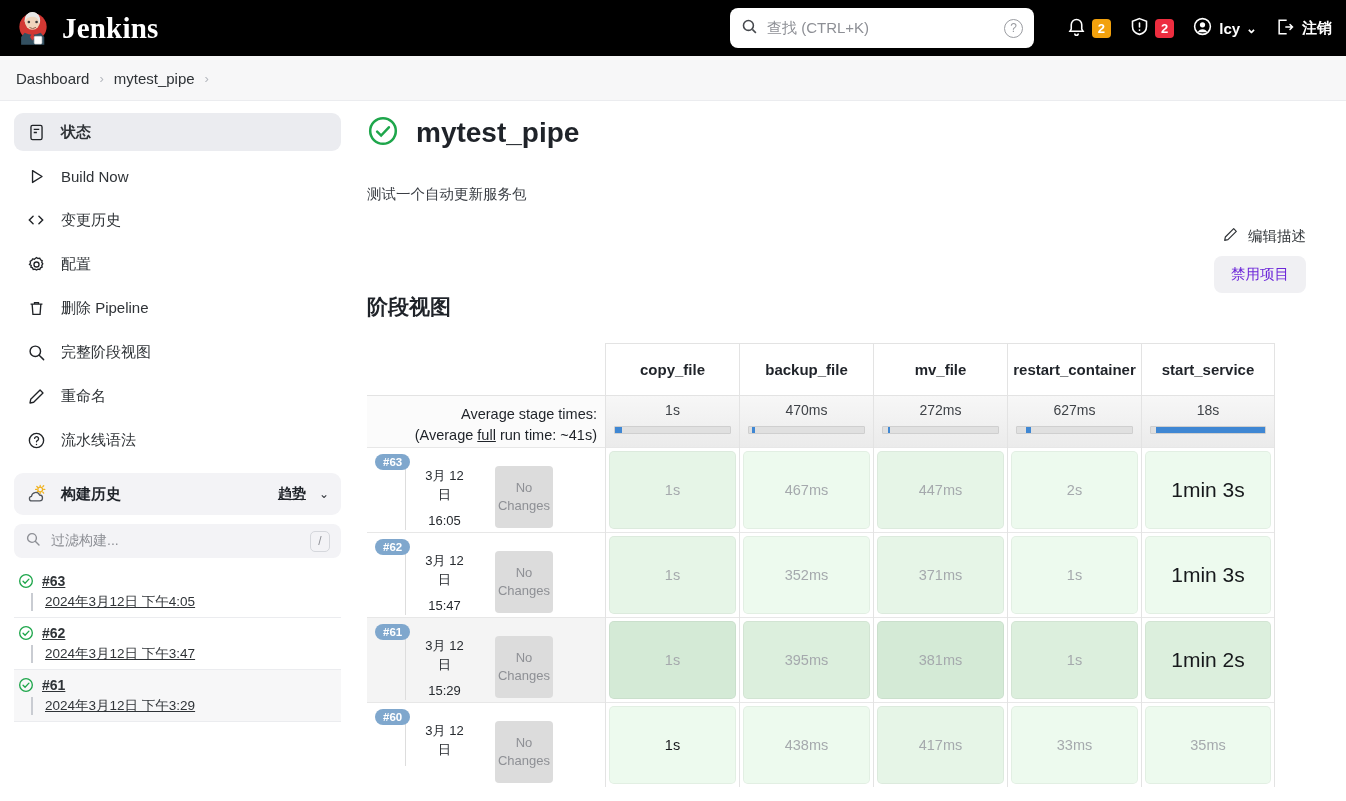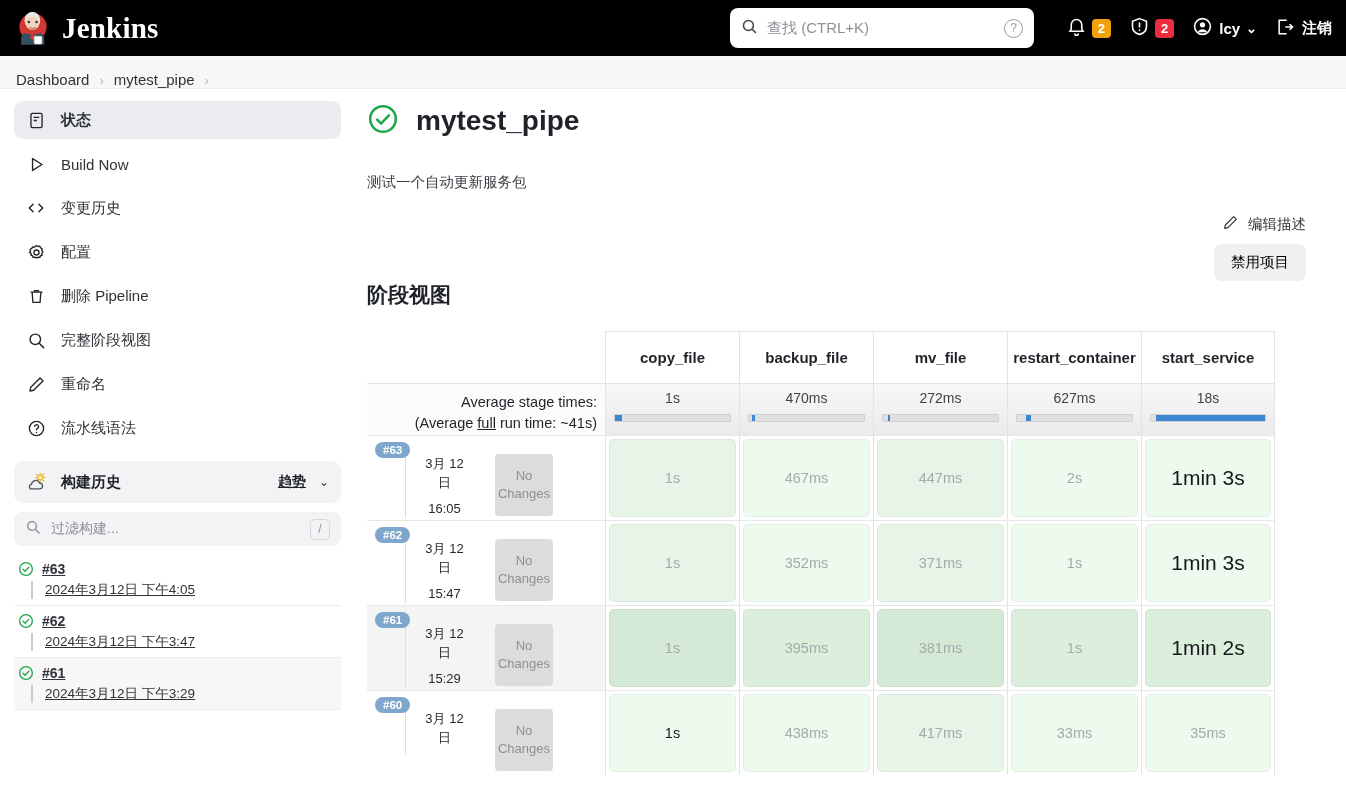--- a/index.html
+++ b/index.html
@@ -42,22 +42,22 @@
   .icon-badge { display: flex; align-items: center; gap: 5px; }
   .badge {
     color: #fff; font-size: 13px; font-weight: 700; border-radius: 4px;
     padding: 1px 6px; min-width: 19px; text-align: center; line-height: 17px;
   }
   .user-menu { display: flex; align-items: center; gap: 6px; color: #fff; font-size: 15px; font-weight: 700; }
   .logout { display: flex; align-items: center; gap: 7px; color: #fff; font-size: 15px; font-weight: 700; }
 
   
   .breadcrumbbar {
-    height: 33px; background: #f7f7f8; border-bottom: 1px solid #ebecef;
-    display: flex; align-items: flex-end; padding: 0 16px; gap: 10px;
+    height: 45px; background: #f7f7f8; border-bottom: 1px solid #ebecef;
+    display: flex; align-items: center; padding: 0 16px; gap: 10px;
   }
   .crumb { font-size: 15px; color: #2f3337; }
   .crumb-sep { color: #b6b9bf; font-size: 13px; }
 
   
   .layout { display: flex; height: calc(801px - 56px - 46px); }
 
   
   .sidebar { width: 355px; flex: 0 0 355px; padding: 12px 14px 0 14px; }
   .side-item {
@@ -100,21 +100,21 @@
   
   .main { flex: 1; padding: 14px 40px 0 12px; overflow: hidden; }
   .page-title-row { display: flex; align-items: center; gap: 17px; }
   .page-title { font-size: 28px; font-weight: 700; }
   .page-desc { font-size: 14.5px; color: #3a3e44; margin-top: 34px; }
 
   .actions { margin-top: 22px; display: flex; flex-direction: column; align-items: flex-end; gap: 10px; }
   .edit-desc { display: flex; align-items: center; gap: 9px; font-size: 14.5px; color: #2f3337; }
   .disable-btn {
     background: #f0f0f3; border-radius: 8px; padding: 9px 17px;
-    font-size: 14.5px; color: #000000; border: none;
+    font-size: 14.5px; color: #6d28d9; border: none;
     font-family: "Liberation Sans", sans-serif;
   }
 
   .stage-heading { font-size: 21px; font-weight: 700; }
 
   
   .stagetable { margin-top: 22px; display: flex; font-size: 0; }
   .meta-col { width: 238px; flex: 0 0 238px; }
   .avg-box {
     background: #fbfbfb; border-top: 1px solid #e3e3e3;

